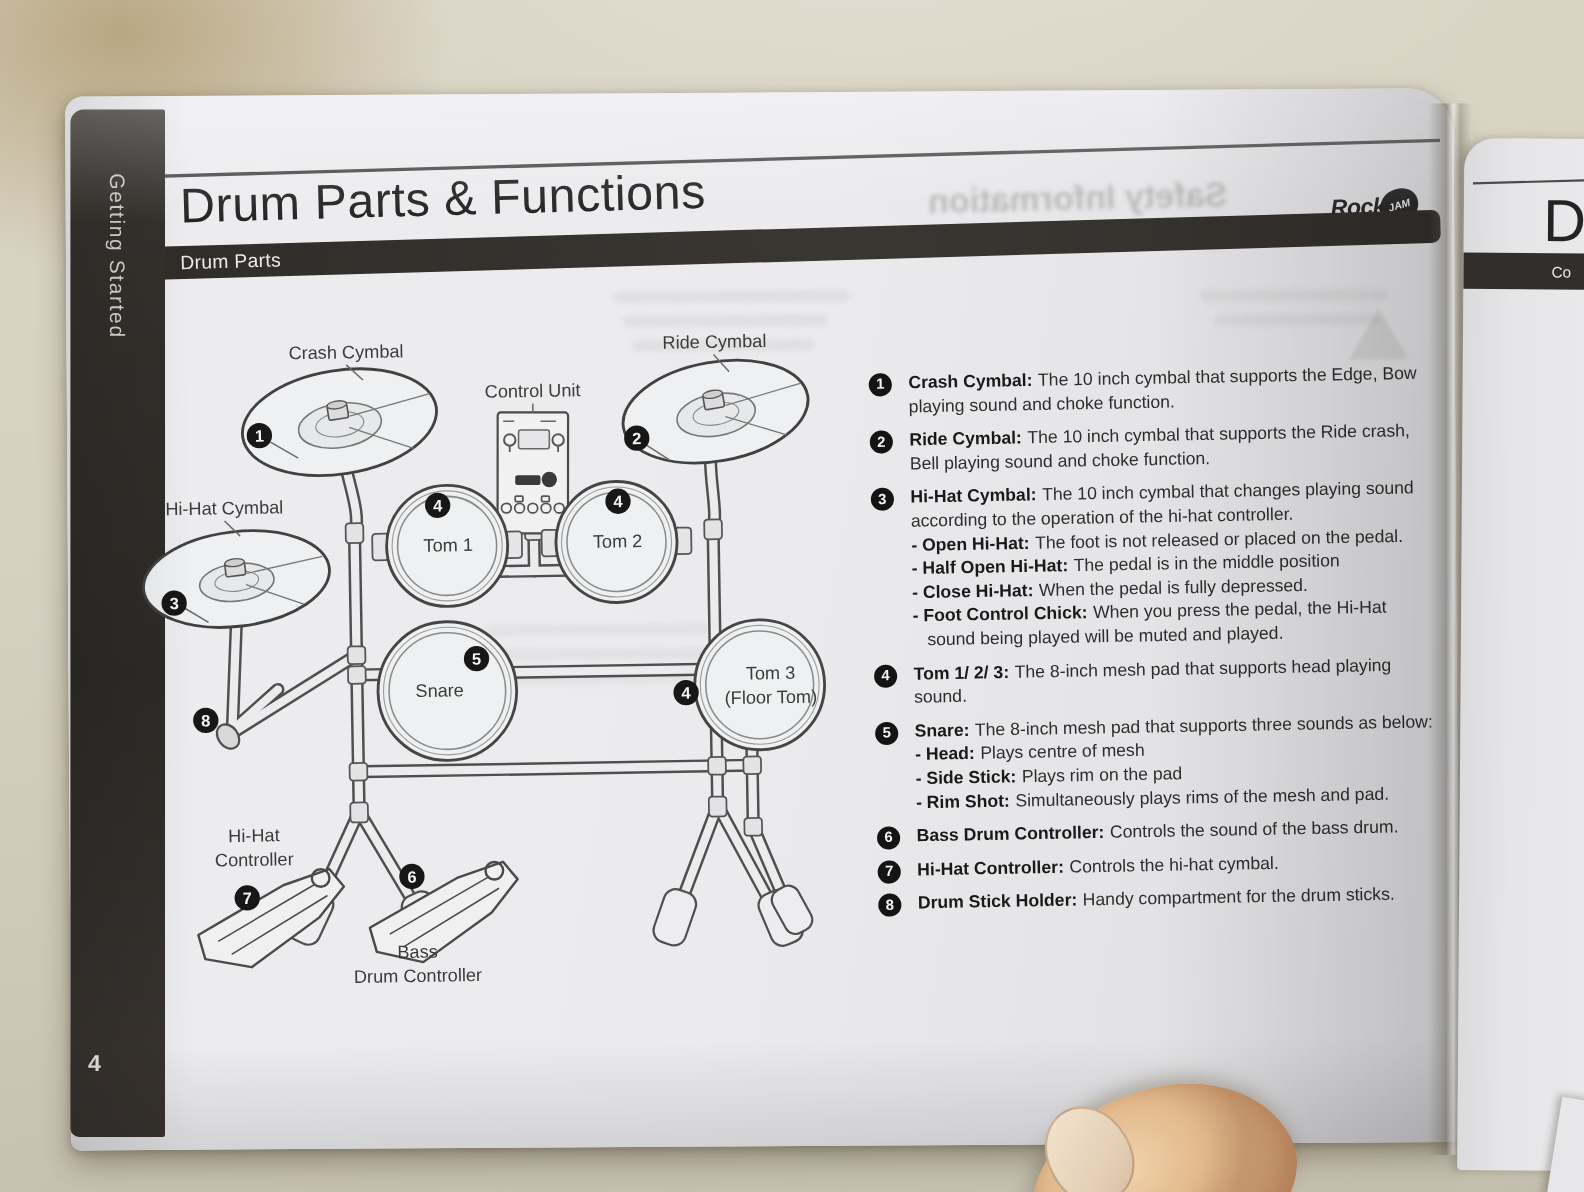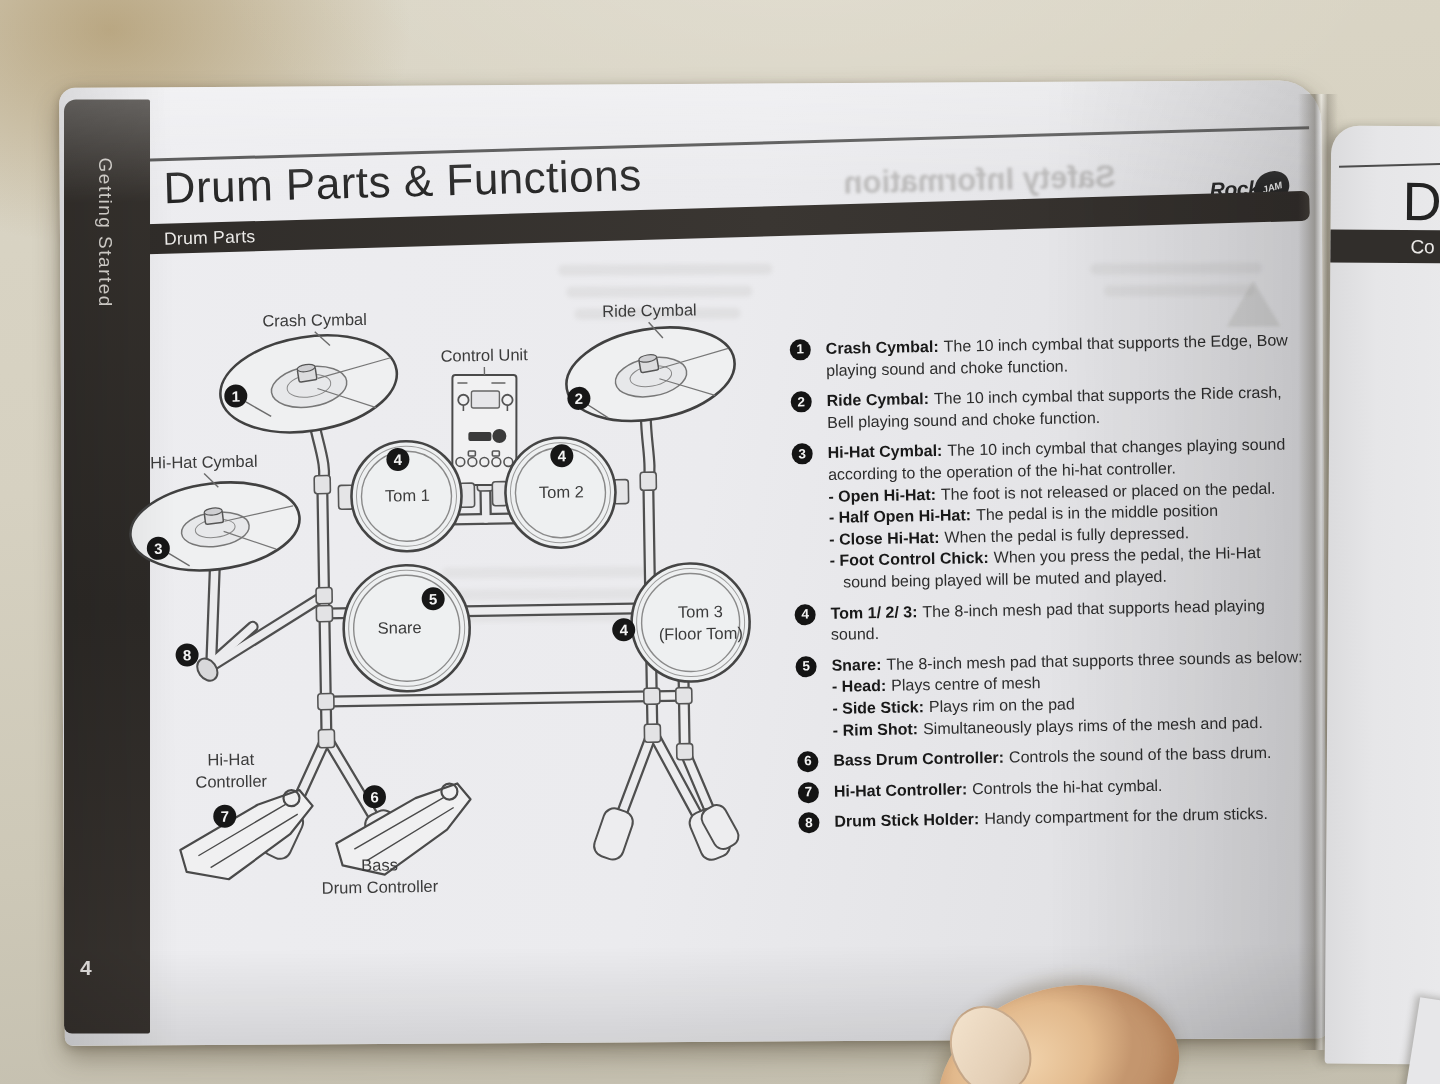--- a/index.html
+++ b/index.html
@@ -62,21 +62,21 @@
   
   .fold{position:absolute;left:1298px;top:94px;width:40px;height:956px;
     background:linear-gradient(90deg,rgba(92,87,76,0) 0%,rgba(92,87,76,.42) 42%,rgba(255,255,255,.5) 58%,rgba(110,105,95,.32) 74%,rgba(110,105,95,0) 100%);}
   .page2{position:absolute;left:1328px;top:126px;width:116px;height:938px;
     background:linear-gradient(90deg,#dbdbdd,#e6e6e8 40%,#e9e9eb);
     border-radius:28px 0 0 4px;box-shadow:-5px 0 9px rgba(60,55,45,.25);transform:rotate(.4deg);}
   .page2-rule{position:absolute;left:8px;top:38px;width:120px;height:2px;background:#4c4c4c;transform:rotate(-2deg);}
   .page2-title{position:absolute;left:72px;top:44px;font-size:54px;color:#232323;}
   .page2-band{position:absolute;left:0;top:104px;width:118px;height:33px;background:#312e2b;
     display:flex;align-items:center;overflow:hidden;}
-  .page2-band-label{color:#ebe9e7;font-size:19px;margin-left:80px;}
+  .page2-band-label{color:#ebe9e7;font-size:14px;margin-left:80px;}
   .page3{position:absolute;left:1412px;top:1002px;width:70px;height:100px;background:#e7e7e9;
     transform:rotate(9deg);box-shadow:-4px -2px 7px rgba(60,55,45,.3);}
   
   .finger{position:absolute;left:928px;top:990px;width:252px;height:175px;transform:rotate(-28deg);
     border-radius:46% 54% 42% 58%/55% 60% 40% 45%;
     background:radial-gradient(125px 95px at 42% 34%,#f1d3ac,#e2b98c 58%,#c4966e 92%);
     box-shadow:inset -9px -12px 20px rgba(148,88,48,.35), 0 -8px 16px rgba(80,60,30,.28);}
   .nail{position:absolute;left:952px;top:1004px;width:76px;height:92px;
     border-radius:50% 50% 46% 46%;transform:rotate(-30deg);
     background:linear-gradient(150deg,#f4e4ce,#e3ceb5 68%,#d6bda0);

